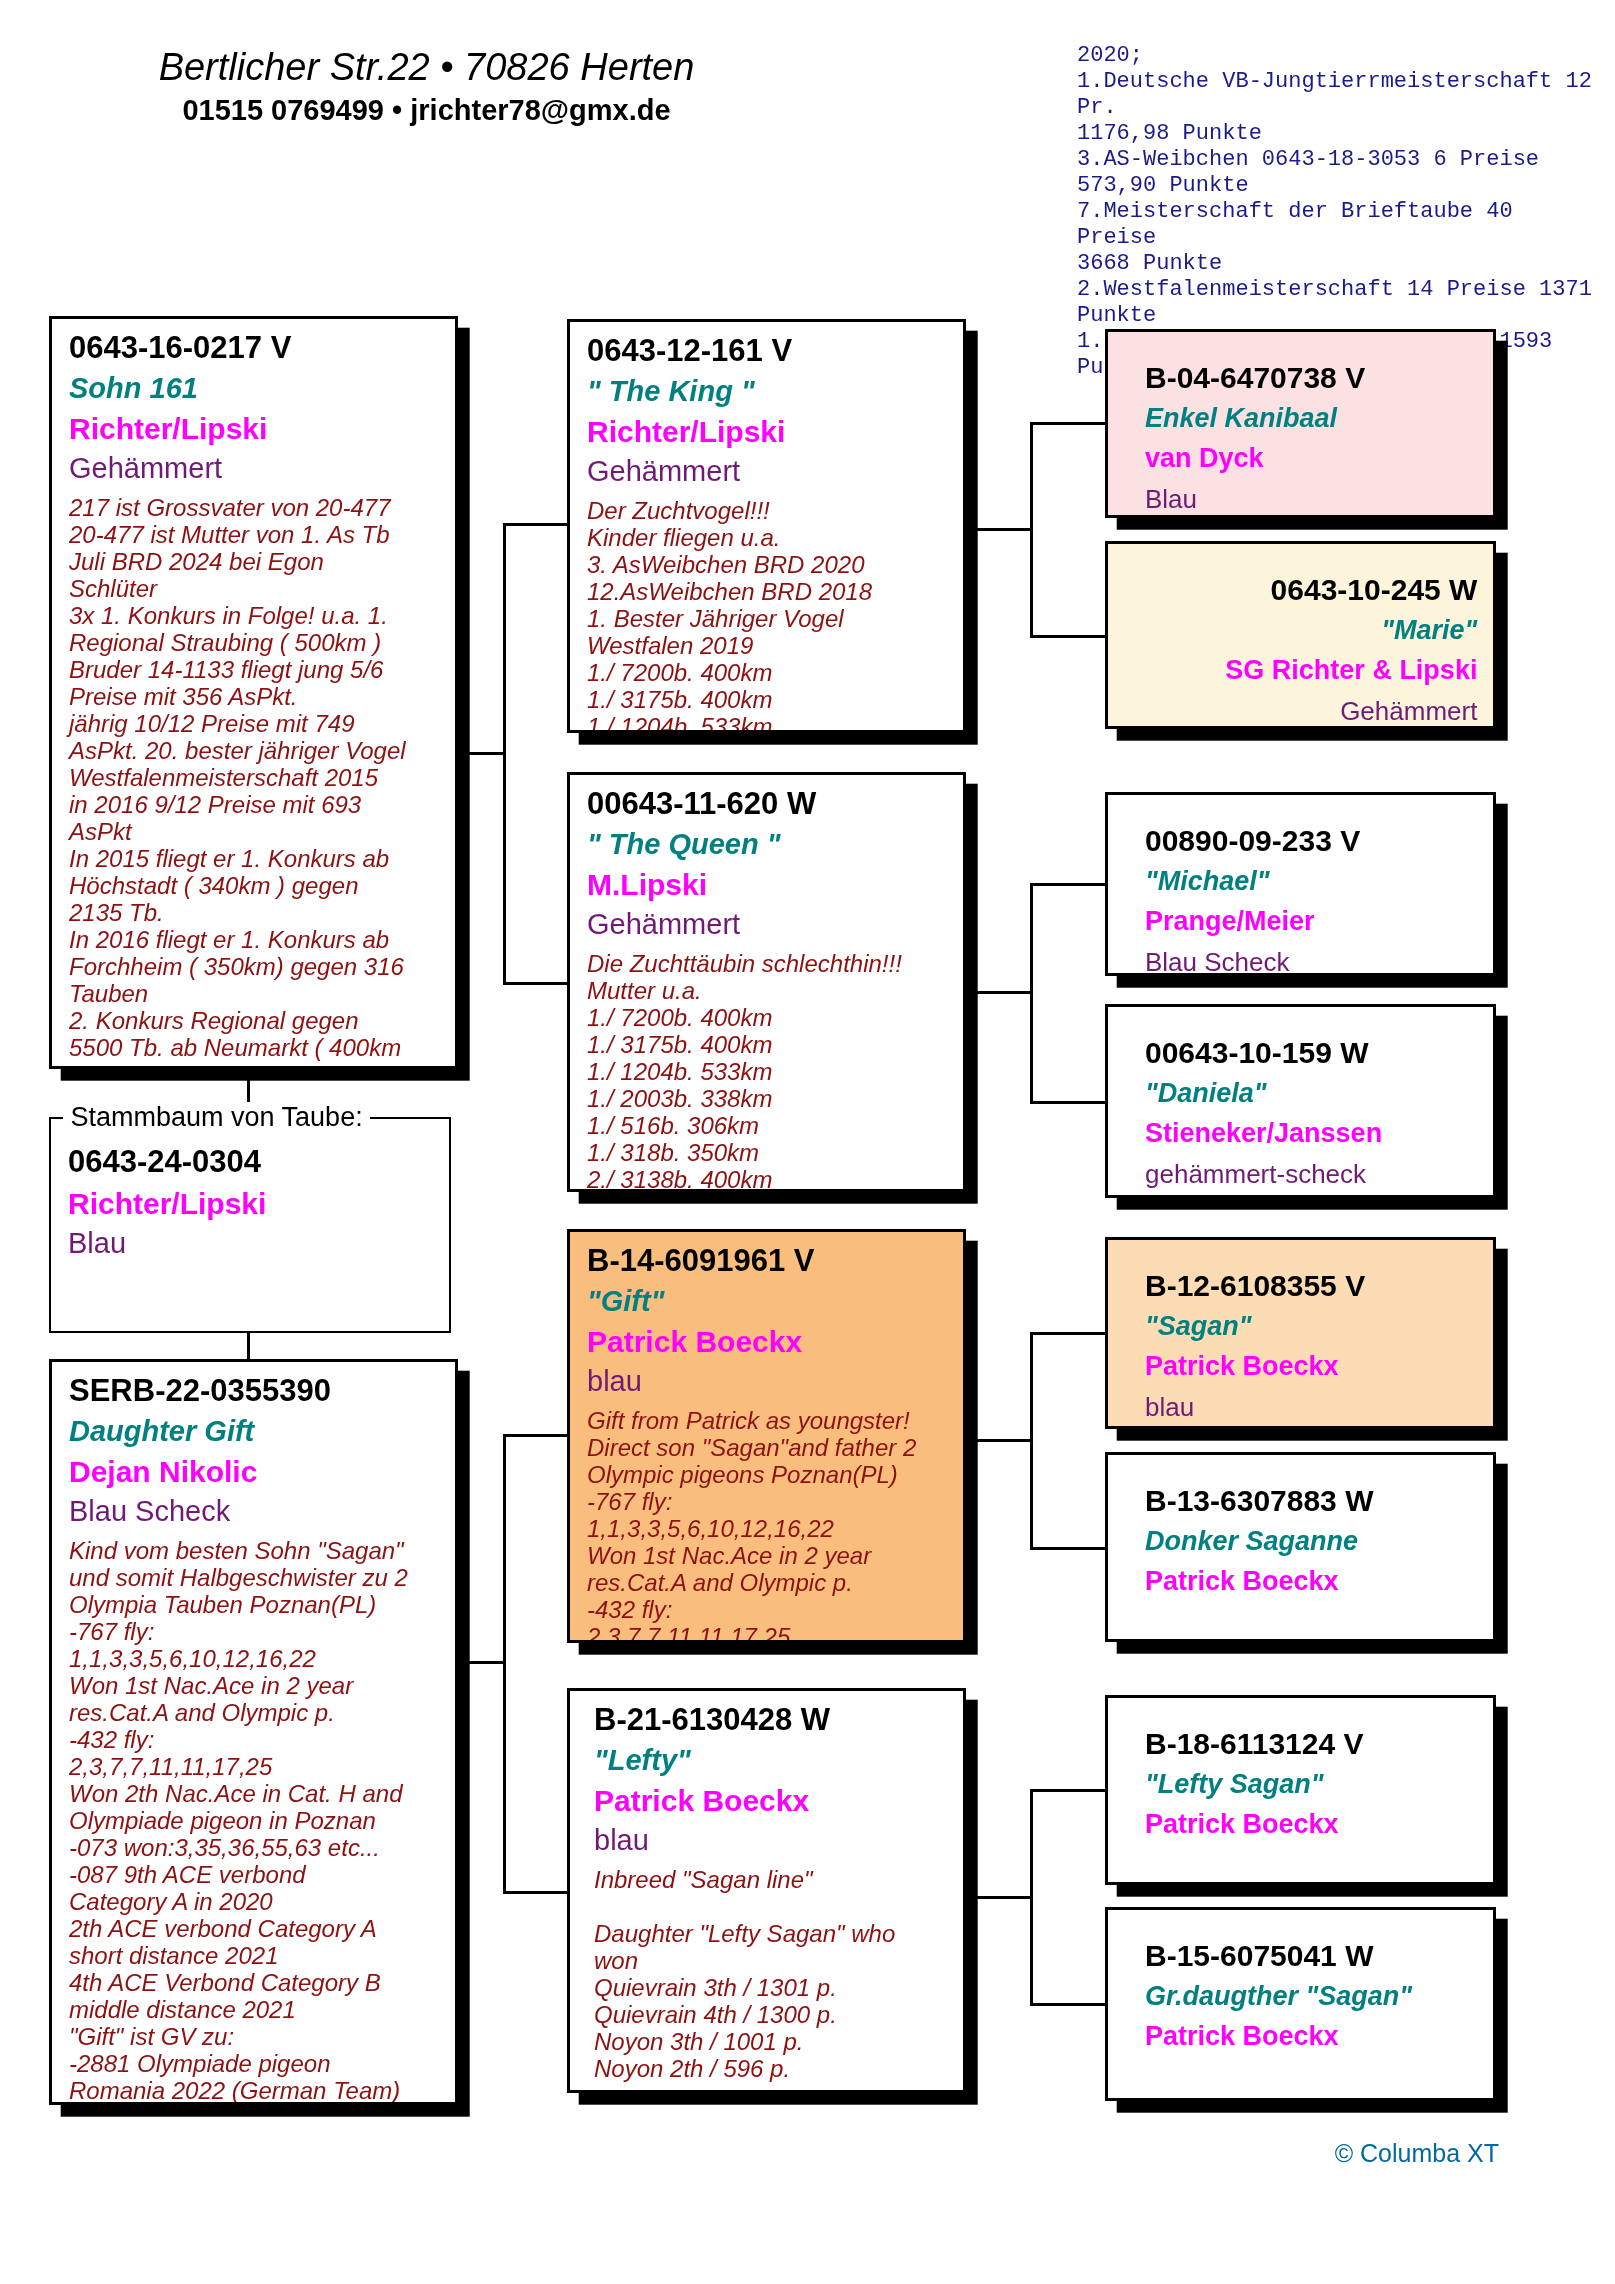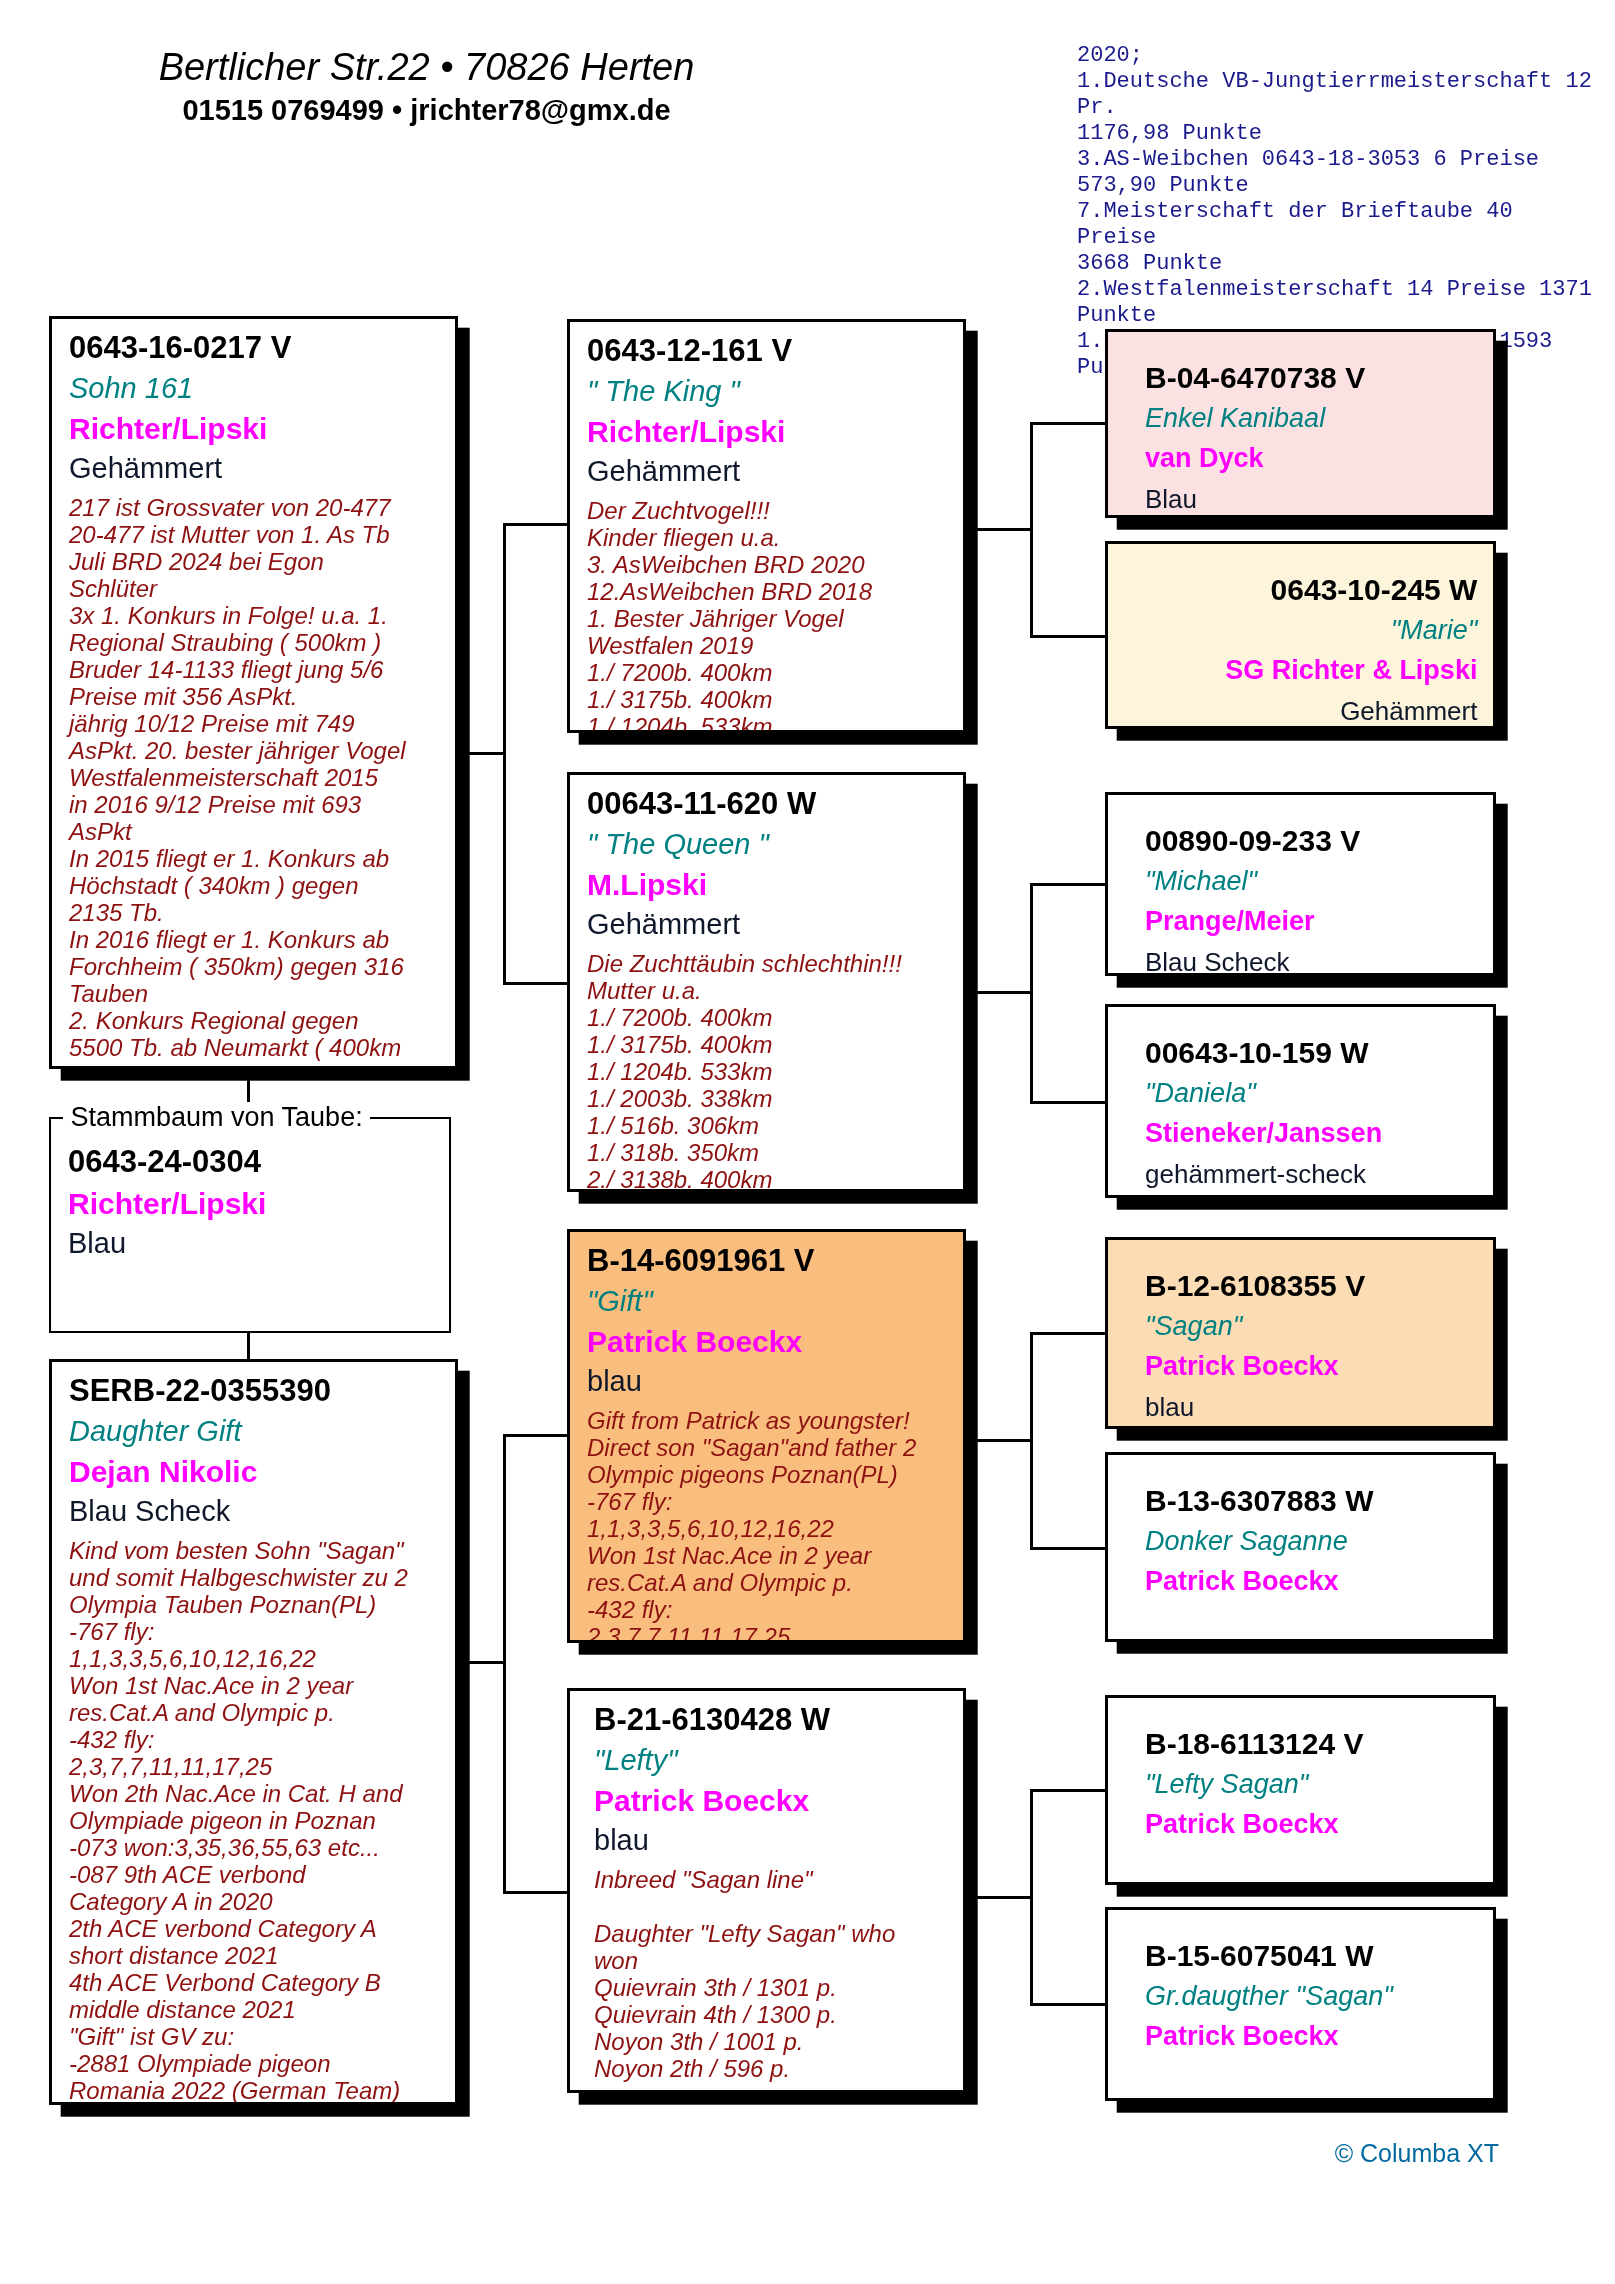--- a/index.html
+++ b/index.html
@@ -9,23 +9,23 @@
   .hdr{position:absolute;left:78px;top:39px;width:697px;text-align:center;color:#000;}
   .hdr .title{font-family:"Liberation Serif",serif;font-weight:bold;font-size:68px;line-height:1.08;letter-spacing:-2px;}
   .hdr .addr{font-style:italic;font-size:38px;line-height:1.15;margin-top:6.5px;}
   .hdr .contact{font-weight:bold;font-size:29px;line-height:1.15;margin-top:5.2px;}
   .achv{position:absolute;left:1077px;top:43px;width:528px;color:#1A1A8C;
         font-size:22px;line-height:26px;white-space:pre-line;font-family:Liberation Mono, monospace;}
   
   .pbox{position:absolute;box-sizing:border-box;border:3.9px solid #000;background:#fff;
         box-shadow:11.7px 11.7px 0 #000;padding:11.7px 17px;overflow:hidden;}
   .ring{font-weight:bold;font-size:31px;line-height:1.1;color:#000;margin-bottom:7.8px;}
-  .bname{font-weight:normal;font-style:italic;font-size:29px;line-height:1.1;color:#008080;margin-bottom:7.8px;}
+  .bname{font-weight:bold;font-style:italic;font-size:29px;line-height:1.1;color:#008080;margin-bottom:7.8px;}
   .fancier{font-weight:bold;font-size:30px;line-height:1.1;color:#FF00FF;margin-bottom:7.8px;}
-  .bcolor{font-size:29px;line-height:1.1;color:#0f172a;margin-bottom:9px;}
+  .bcolor{font-size:29px;line-height:1.1;color:#701a75;margin-bottom:9px;}
   .desc{font-size:24px;line-height:27px;color:#8E1111;white-space:pre-line;font-style:italic;}
   
   .rbox{padding:29px 15.6px 0 37px;}
   .rbox .ring{font-size:30px;margin-bottom:10.4px;}
   .rbox .bname{font-size:27px;margin-bottom:10.4px;}
   .rbox .fancier{font-size:27px;margin-bottom:10.4px;}
   .rbox .bcolor{font-size:26px;}
   
   .sbox{position:absolute;box-sizing:border-box;border:2.6px solid #000;background:#fff;
         padding:26px 17px 11.7px 17px;overflow:visible;}

